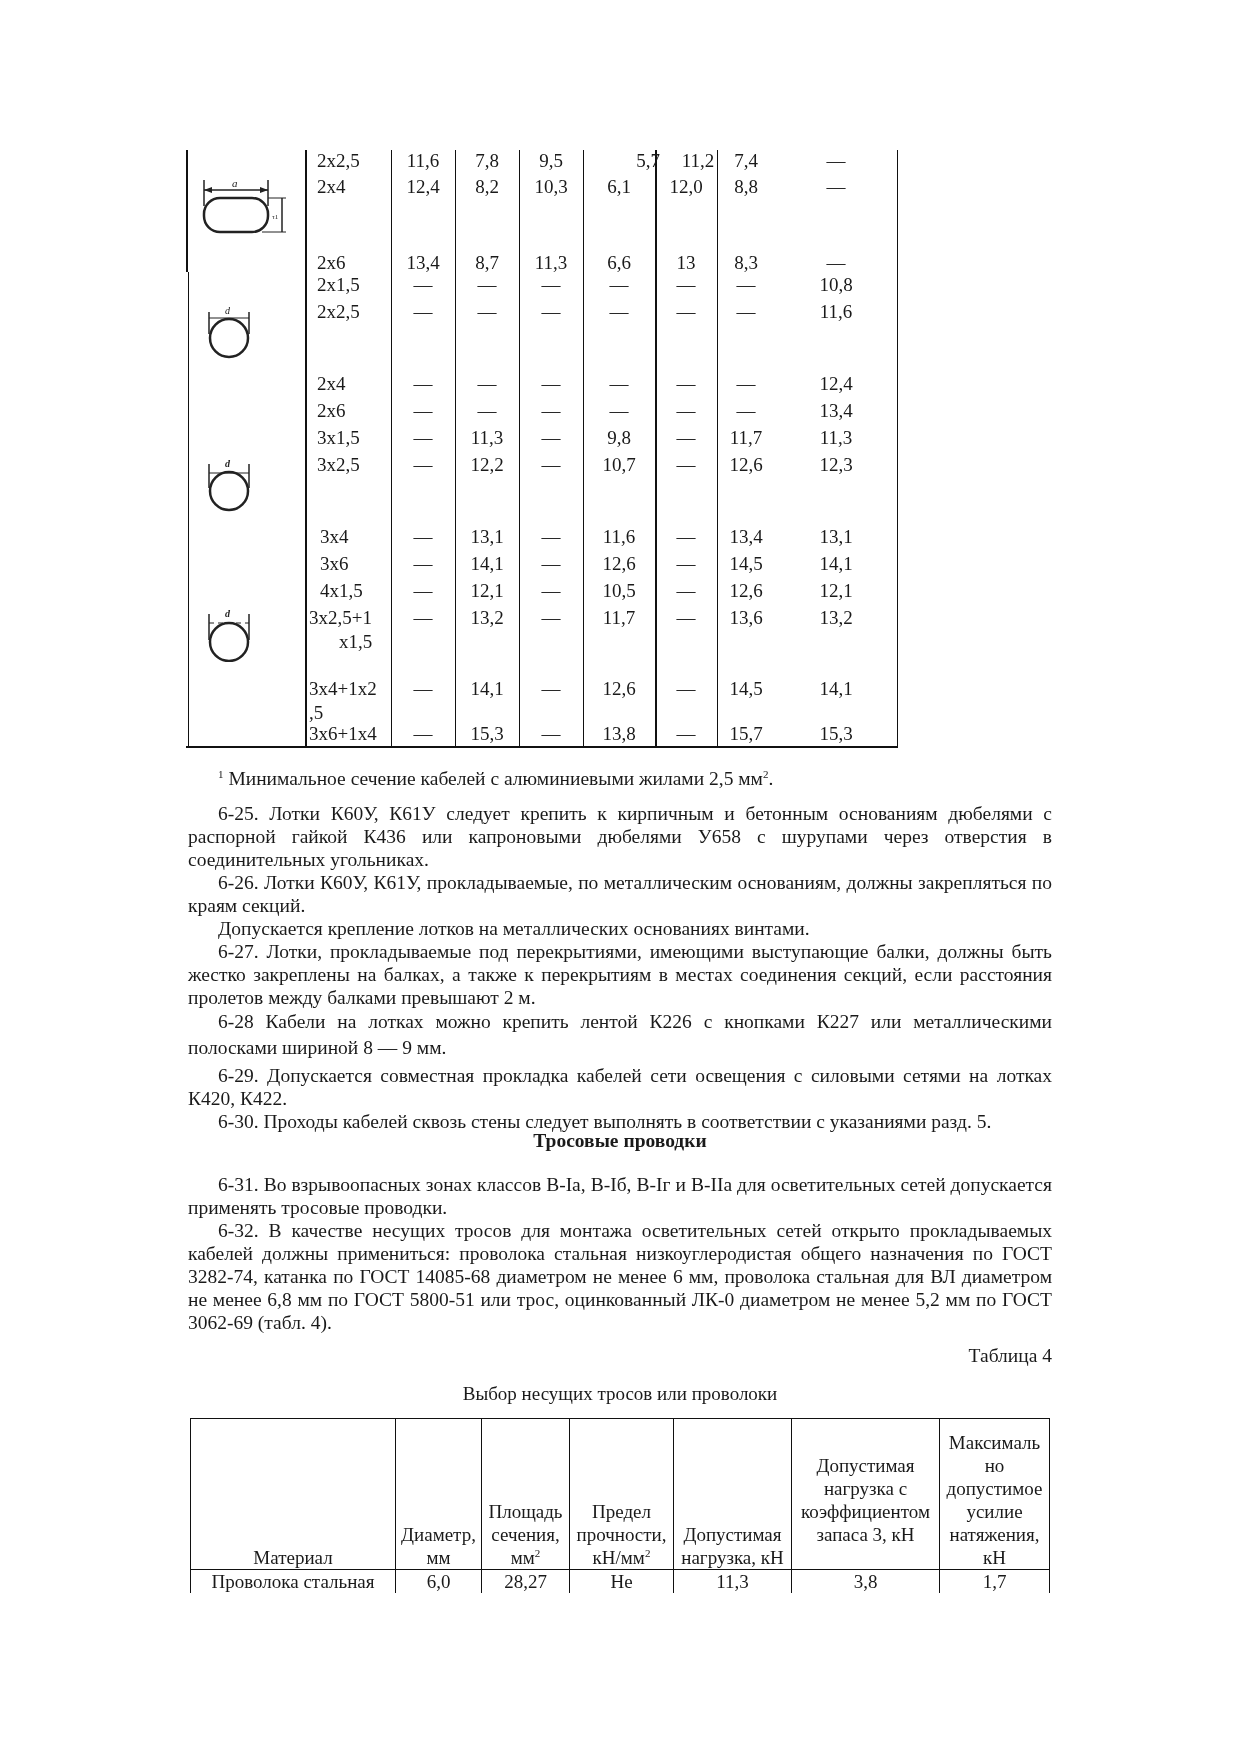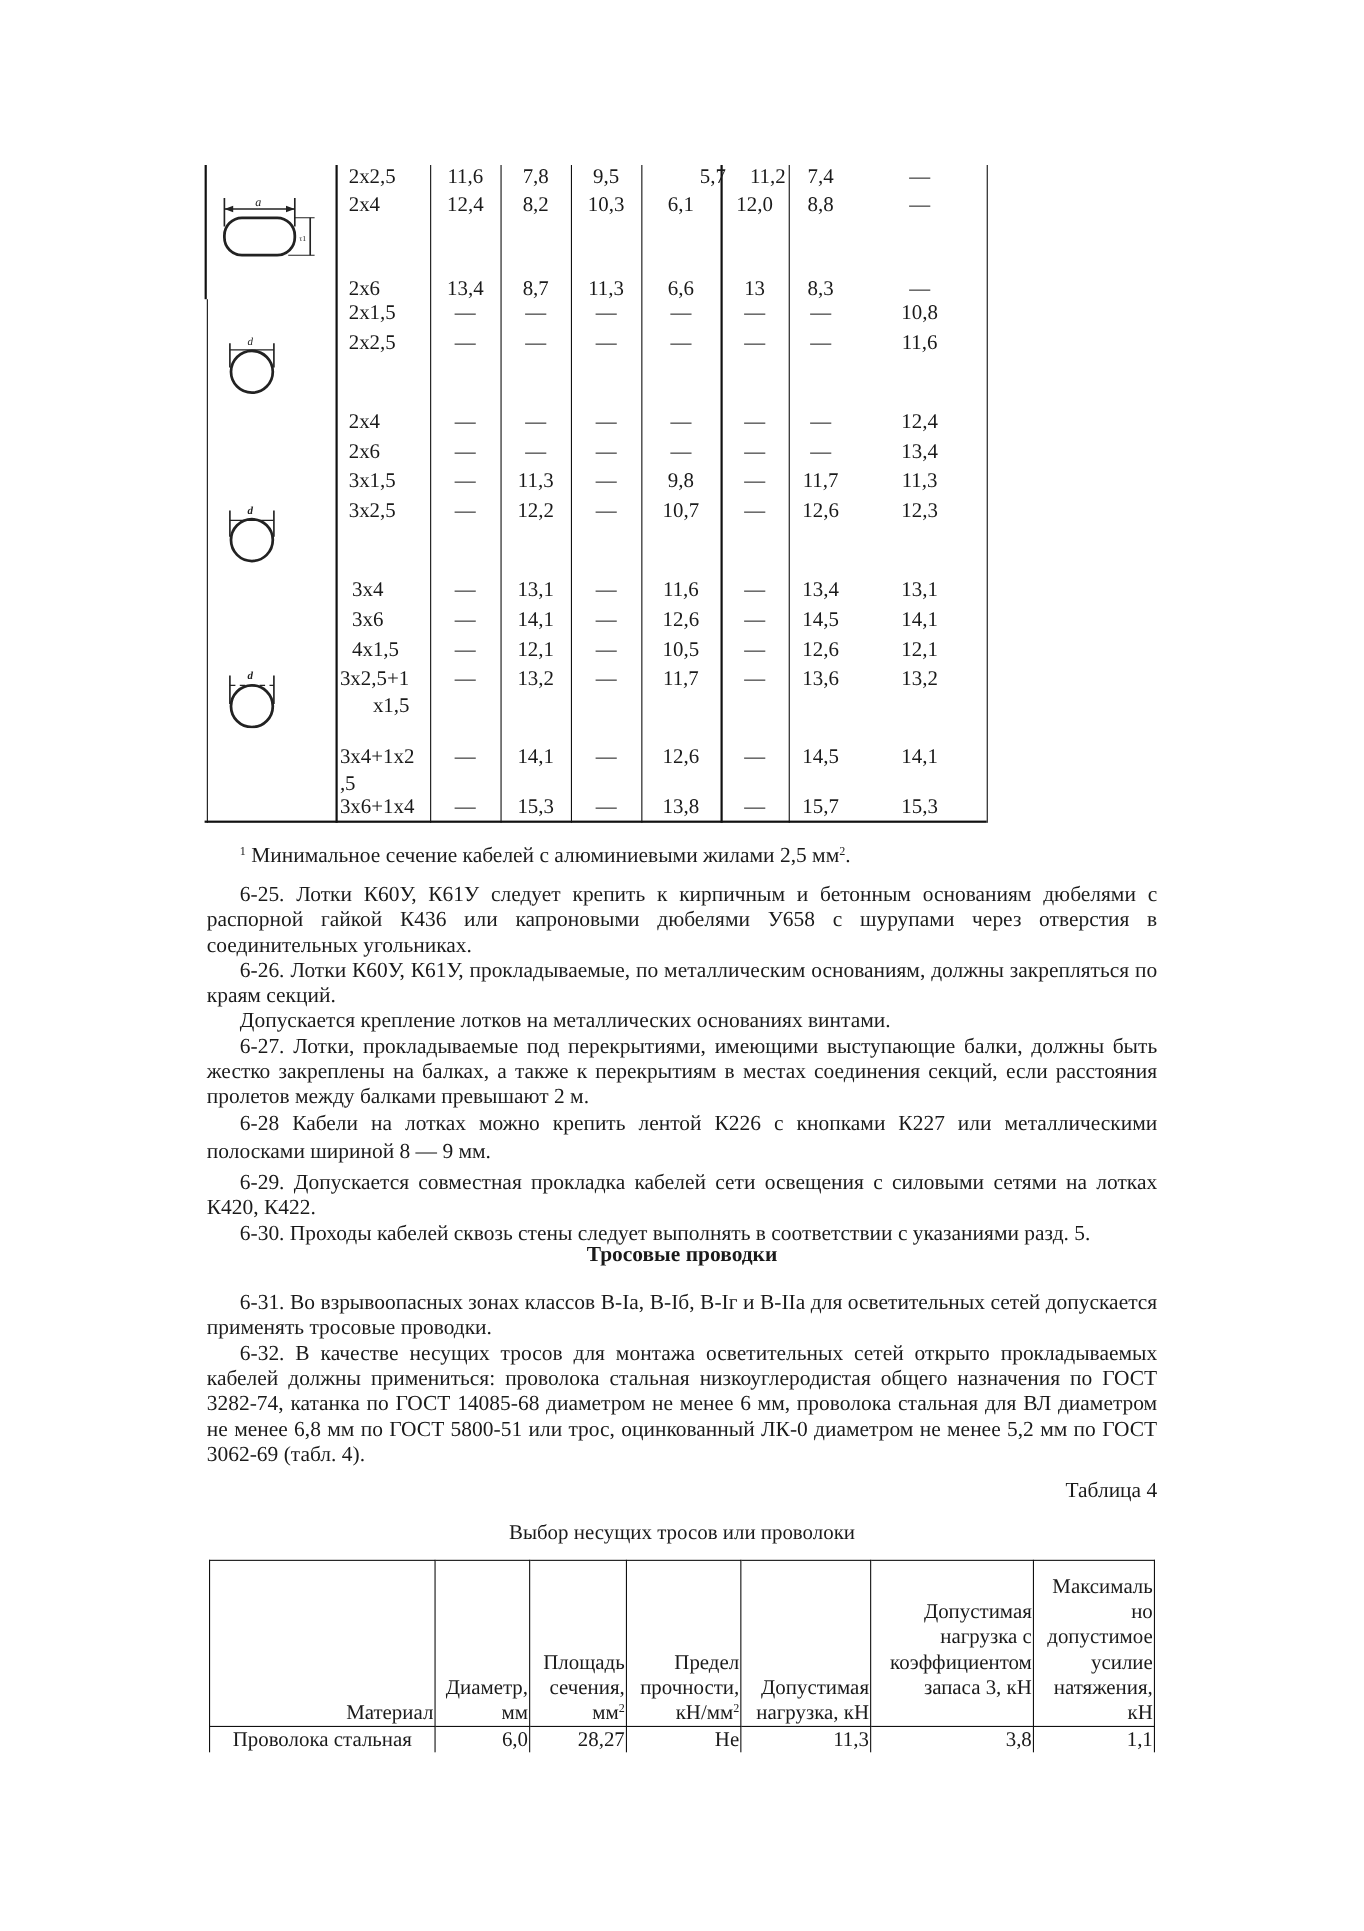--- a/index.html
+++ b/index.html
@@ -18,21 +18,21 @@
   
   .txt { position: absolute; left: 188px; width: 864px; font-size: 19.5px; line-height: 23px; }
   .p { text-align: justify; text-align-last: left; text-indent: 30px; margin: 0; }
   .fn { position: absolute; left: 218px; font-size: 19.5px; line-height: 23px; }
   sup { font-size: 11px; line-height: 0; vertical-align: 7px; }
   .heading { position: absolute; left: 188px; width: 864px; text-align: center; font-weight: bold; font-size: 19.5px; }
   .tabnum { position: absolute; right: 188px; font-size: 19.5px; }
   .tabtitle { position: absolute; left: 188px; width: 864px; text-align: center; font-size: 19px; }
   
   .t4 { position: absolute; left: 190px; top: 1418px; border-collapse: collapse; font-size: 19px; line-height: 23px; }
-  .t4 td, .t4 th { border: 1.5px solid #111; padding: 0 1px; text-align: right; vertical-align: bottom; font-weight: normal; }
+  .t4 td, .t4 th { border: 1.5px solid #111; padding: 0 1px; text-align: center; vertical-align: bottom; font-weight: normal; }
   .t4 tr.data td { border-bottom: none; vertical-align: top; height: 22px; }
   .t4 td.left { text-align: center; }
 </style>
 </head>
 <body>
 
 <div class="t1">
 
   <div class="vline" style="left:0; height:122px; border-left-width:2px;"></div>
   <div class="vline" style="left:2px; top:122px; height:476px; border-left-width:1.5px;"></div>
@@ -305,16 +305,16 @@
       <span>кН</span>
     </th>
   </tr>
   <tr class="data">
     <td class="left">Проволока стальная</td>
     <td>6,0</td>
     <td>28,27</td>
     <td>Не</td>
     <td>11,3</td>
     <td>3,8</td>
-    <td>1,1</td>
+    <td>1,7</td>
   </tr>
 </tbody>
   </table>
 
 </body></html>

